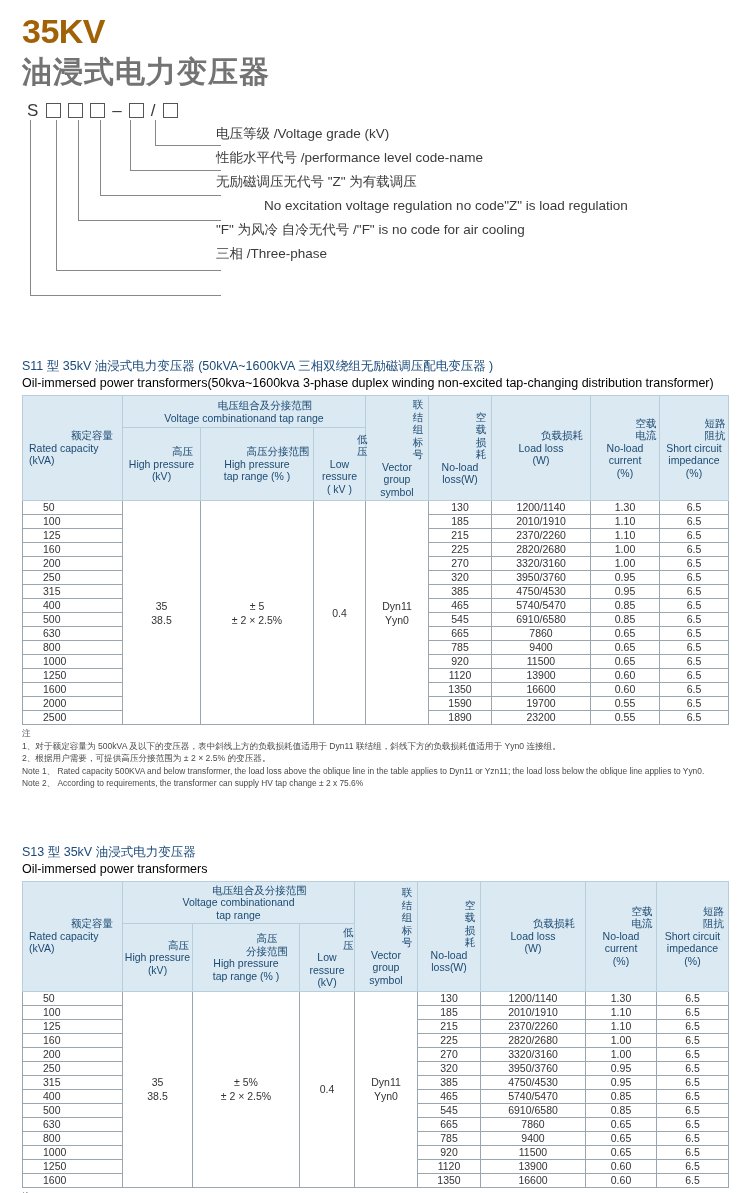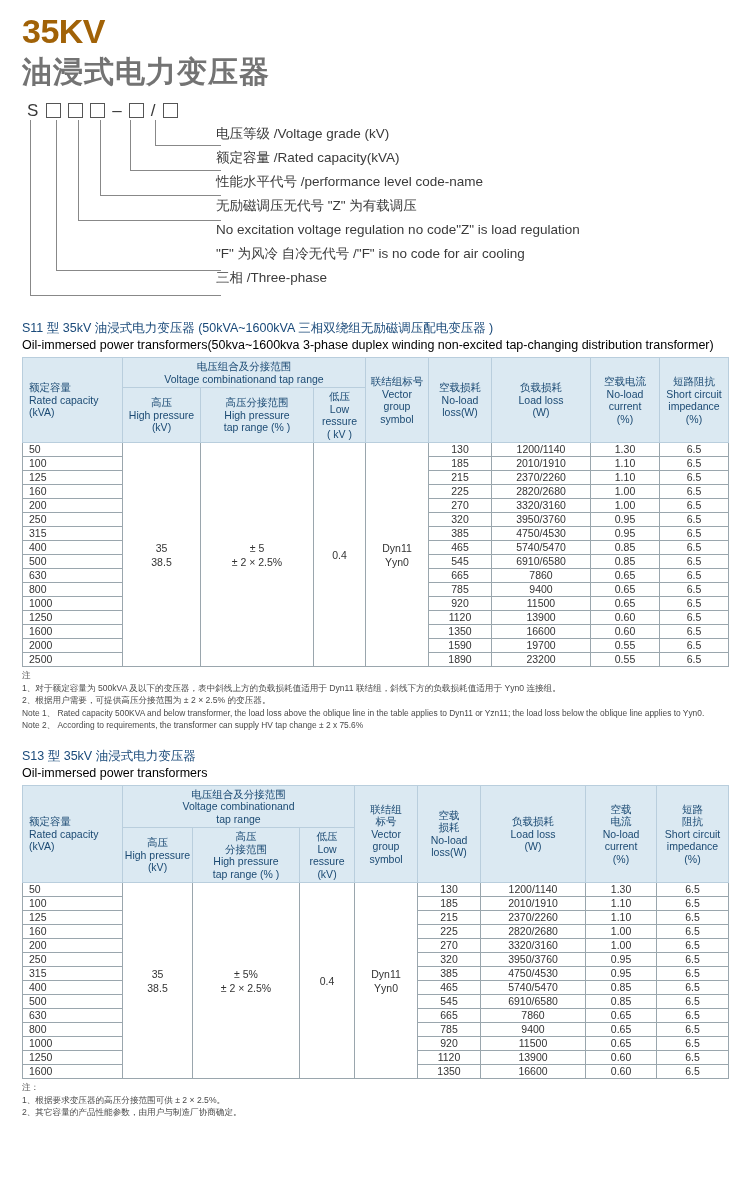--- a/index.html
+++ b/index.html
@@ -55,24 +55,24 @@
   .leader.v { width: 1px; }
   .leader.h { height: 1px; }
 
   .legend { position: absolute; left: 216px; top: 22px; }
   .legend-item {
     font-size: 13.5px;
     line-height: 24px;
     color: #3a3a3a;
     white-space: nowrap;
   }
-  .legend-item.indent { padding-left: 0px; }
+  .legend-item.indent { padding-left: 0px; margin-left: 48px; }
 
   
-  .sec-caption { padding: 0 0 3px 22px; }
+  .sec-caption { padding: 0 0 3px 22px; margin-top: 38px; }
   .sec-cn {
     font-size: 12.5px;
     color: #1a4a7a;
     line-height: 17px;
     font-weight: normal;
   }
   .sec-en {
     font-size: 12.5px;
     color: #000000;
     line-height: 17px;
@@ -105,28 +105,28 @@
     border: 1px solid #9aa6ad;
     text-align: center;
     padding: 0;
     height: 14px;
     line-height: 13px;
     font-size: 10.5px;
     color: #333;
   }
   table.spec td.cap {
     text-align: left;
-    padding-left: 6px;
+    padding-left: 20px;
     margin-top: 44px;
   }
   table.spec td.merged {
     vertical-align: middle;
     line-height: 14px;
   }
-  .th-cn { display: block; }
+  .th-cn { display: block; margin-left: 42px; }
   .th-en { display: block; }
 
   
   .notes { padding: 2px 22px 0 22px; }
   .note-line {
     font-size: 8.6px;
     line-height: 12.5px;
     color: #4a4a4a;
     white-space: nowrap;
   }
@@ -167,21 +167,20 @@
   <div class="leader h" style="left:78px; top:120px; width:143px;"></div>
 
   <div class="leader v" style="left:56px; top:20px; height:150px;"></div>
   <div class="leader h" style="left:56px; top:170px; width:165px;"></div>
 
   <div class="leader v" style="left:30px; top:20px; height:175px;"></div>
   <div class="leader h" style="left:30px; top:195px; width:191px;"></div>
 
   <div class="legend">
     <div class="legend-item">电压等级 /Voltage grade (kV)</div>
-    <div class="legend-item">额定容量 /Rated capacity(kVA)</div>
     <div class="legend-item">性能水平代号 /performance level code-name</div>
     <div class="legend-item">无励磁调压无代号 "Z" 为有载调压</div>
     <div class="legend-item indent">No excitation voltage regulation no code"Z" is load regulation</div>
     <div class="legend-item">"F" 为风冷 自冷无代号 /"F" is no code for air cooling</div>
     <div class="legend-item">三相 /Three-phase</div>
   </div>
 </div>
 
 <div class="sec-caption">
   <div class="sec-cn">S11 型 35kV 油浸式电力变压器 (50kVA~1600kVA 三相双绕组无励磁调压配电变压器 )</div>

